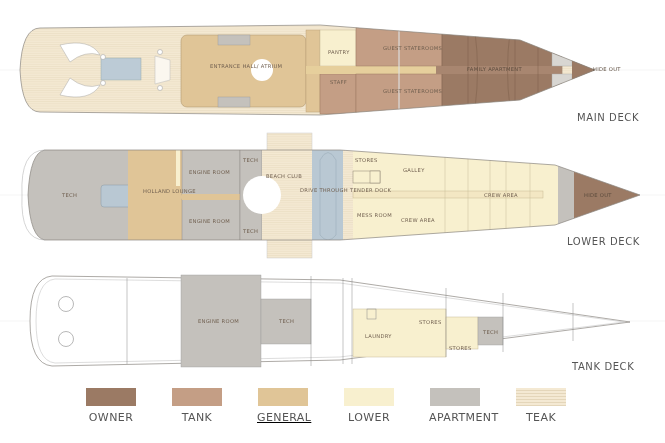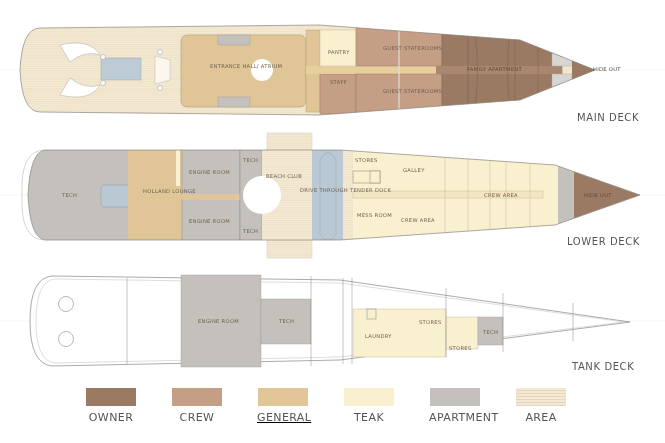--- a/index.html
+++ b/index.html
@@ -163,31 +163,31 @@
   <text class="deck-title" x="572" y="370">TANK DECK</text>
 </svg>
 
 <div>
   <div class="legend-item" style="left:85px;">
     <div class="legend-swatch" style="background:#9b7a64;"></div>
     <div class="legend-label">OWNER</div>
   </div>
   <div class="legend-item" style="left:171px;">
     <div class="legend-swatch" style="background:#c49e85;"></div>
-    <div class="legend-label">CREW</div>
+    <div class="legend-label">TANK</div>
   </div>
   <div class="legend-item" style="left:257px;text-decoration:underline;">
     <div class="legend-swatch" style="background:#e0c597;"></div>
     <div class="legend-label">GENERAL</div>
   </div>
   <div class="legend-item" style="left:343px;">
     <div class="legend-swatch" style="background:#f8f0cf;"></div>
-    <div class="legend-label">TEAK</div>
+    <div class="legend-label">LOWER</div>
   </div>
   <div class="legend-item" style="left:429px;">
     <div class="legend-swatch" style="background:#c4c1bc;"></div>
     <div class="legend-label">APARTMENT</div>
   </div>
   <div class="legend-item" style="left:515px;">
     <div class="legend-swatch" style="background:repeating-linear-gradient(180deg,#f4e9d3 0px,#f4e9d3 2px,#e4d6ba 2px,#e4d6ba 3px);"></div>
-    <div class="legend-label">AREA</div>
+    <div class="legend-label">TEAK</div>
   </div>
 </div>
 
 </body></html>

